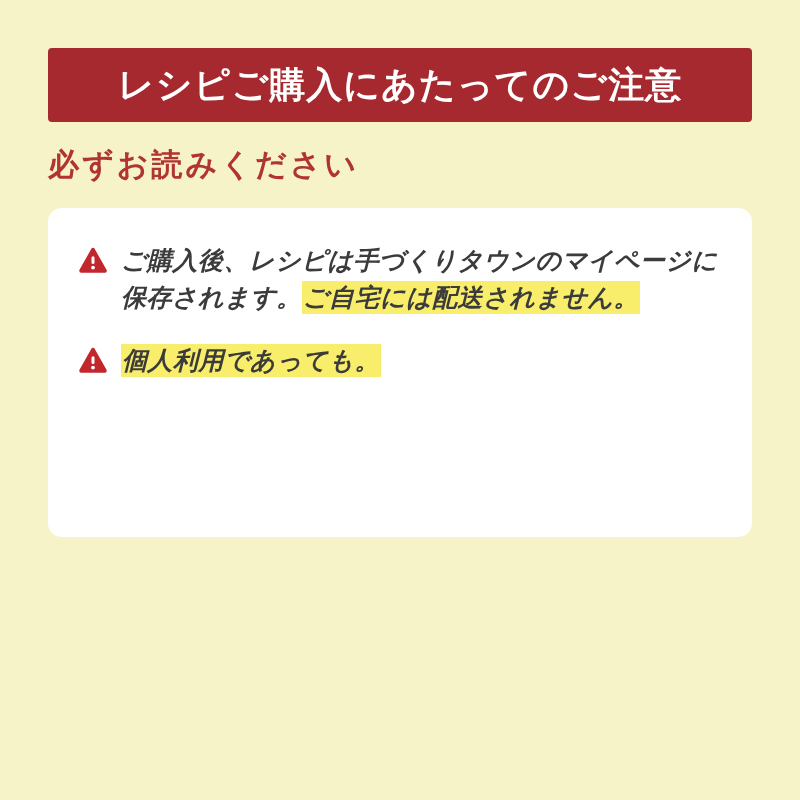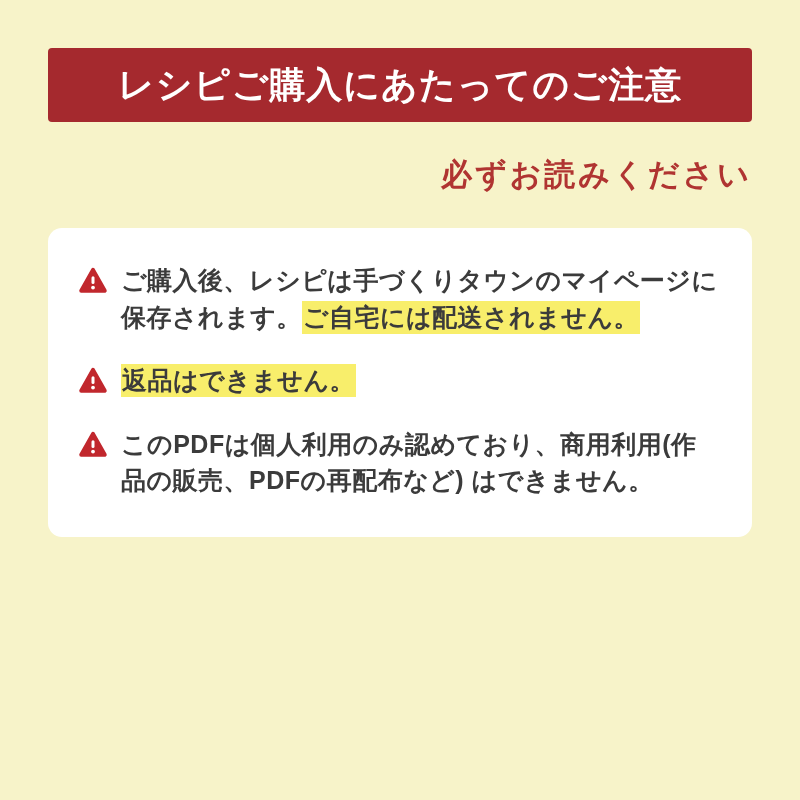--- a/index.html
+++ b/index.html
@@ -41,23 +41,23 @@
     color: var(--banner-text);
     font-size: 36px;
     font-weight: bold;
     letter-spacing: 1px;
     white-space: nowrap;
   }
   .subtitle {
     color: var(--subtitle-text);
     font-size: 31px;
     font-weight: bold;
-    text-align: right;
+    text-align: left;
     letter-spacing: 3px;
-    margin: 32px 0;
+    margin: 22px 0;
   }
   .card {
     background: var(--card-bg);
     border-radius: 14px;
     flex: 1;
     padding: 34px 30px;
   }
   ul.notice-list {
     list-style: none;
     display: flex;
@@ -76,20 +76,21 @@
     margin-top: 4px;
     display: inline-block;
   }
   .warn-icon svg { display: block; }
   .notice-text {
     color: var(--body-text);
     font-size: 25px;
     font-weight: bold;
     line-height: 1.46;
     letter-spacing: 0.5px;
+    font-style: italic;
   }
   .notice-text .hl {
     background: var(--highlight);
     padding: 2px 1px 3px 1px;
     box-decoration-break: clone;
     -webkit-box-decoration-break: clone;
   }
 </style>
 </head>
 <body>
@@ -114,27 +115,17 @@
           <p class="notice-text"><span>ご購入後、レシピは手づくりタウンのマイページに保存されます。</span><span class="hl">ご自宅には配送されません。</span></p>
         </li>
         <li class="notice-item">
           <span class="warn-icon">
             <svg viewBox="0 0 24 24" width="30" height="30" aria-hidden="true">
               <path d="M12 3 L21.5 19.8 H2.5 Z" fill="#c1272d" stroke="#c1272d" stroke-width="3" stroke-linejoin="round"></path>
               <rect x="10.8" y="8.2" width="2.4" height="6.2" rx="1.2" fill="#ffffff"></rect>
               <circle cx="12" cy="17.2" r="1.5" fill="#ffffff"></circle>
             </svg>
           </span>
-          <p class="notice-text"><span class="hl">返品はできません。</span></p>
-        </li>
-        <li class="notice-item">
-          <span class="warn-icon">
-            <svg viewBox="0 0 24 24" width="30" height="30" aria-hidden="true">
-              <path d="M12 3 L21.5 19.8 H2.5 Z" fill="#c1272d" stroke="#c1272d" stroke-width="3" stroke-linejoin="round"></path>
-              <rect x="10.8" y="8.2" width="2.4" height="6.2" rx="1.2" fill="#ffffff"></rect>
-              <circle cx="12" cy="17.2" r="1.5" fill="#ffffff"></circle>
-            </svg>
-          </span>
-          <p class="notice-text"><span>このPDFは個人利用のみ認めており、商用利用(作品の販売、PDFの再配布など) はできません。</span></p>
+          <p class="notice-text"><span class="hl">個人利用であっても。</span></p>
         </li>
       </ul>
   </main>
 </div>
 
 </body></html>

